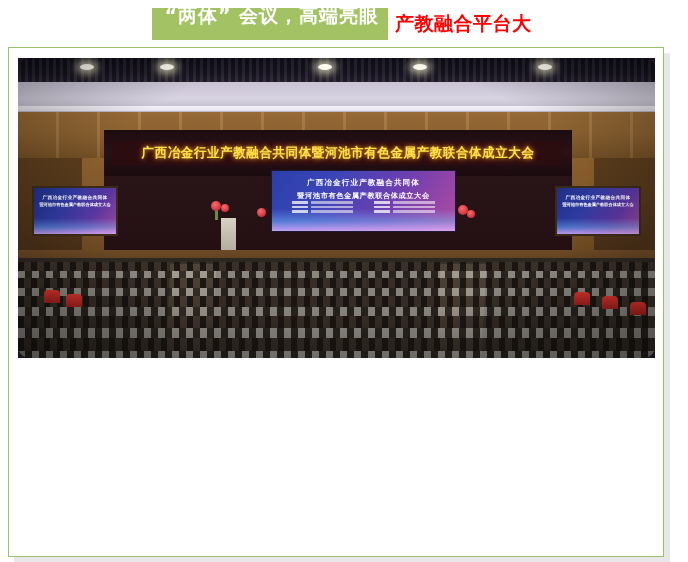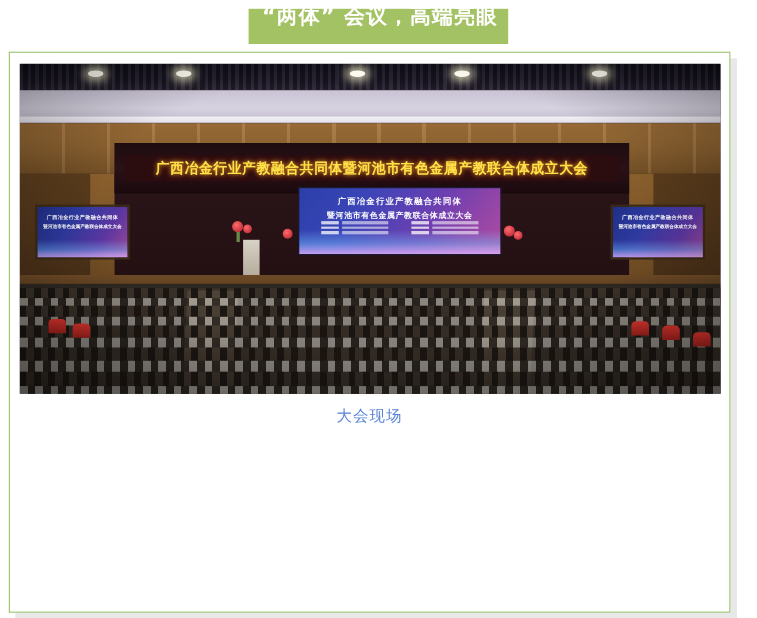--- a/index.html
+++ b/index.html
@@ -92,20 +92,21 @@
     width: 637px;
     height: 300px;
     position: relative;
     overflow: hidden;
     background: #1b1320;
   }
   .photo {
     position: absolute;
     inset: 0;
     overflow: hidden;
+    border-radius: 12px;
   }
   
   .ph-ceiling {
     position: absolute; left: 0; top: 0; width: 100%; height: 24px;
     background: linear-gradient(180deg, #12101c 0%, #1b1726 60%, #2a2332 100%);
   }
   .ph-ceiling:after {
     content: "";
     position: absolute; left: 0; top: 0; width: 100%; height: 100%;
     background: repeating-linear-gradient(90deg, rgba(255,255,255,0.05) 0 3px, rgba(0,0,0,0.25) 3px 7px);
@@ -256,20 +257,21 @@
   }
 </style>
 </head>
 <body>
 
 <div id="page">
 
   <div class="headline-row">
     <div class="headline-inner">
       <div class="headline-green">“两体” 会议，高端亮眼</div>
+      <div class="headline-red">产教融合平台大</div>
     </div>
   </div>
 
   <div class="card">
 
 
     <div class="photo-wrap">
       <div class="photo">
 
         <div class="ph-ceiling"></div>
@@ -367,16 +369,15 @@
         <div class="redshirt" style="left:26px;  top:232px;"></div>
         <div class="redshirt" style="left:48px;  top:236px;"></div>
         <div class="redshirt" style="left:556px; top:234px;"></div>
         <div class="redshirt" style="left:584px; top:238px;"></div>
         <div class="redshirt" style="left:612px; top:244px;"></div>
 
         <div class="vig"></div>
       </div>
     </div>
 
-    <div class="caption">大会现场</div>
 
   </div>
 </div>
 
 </body></html>

